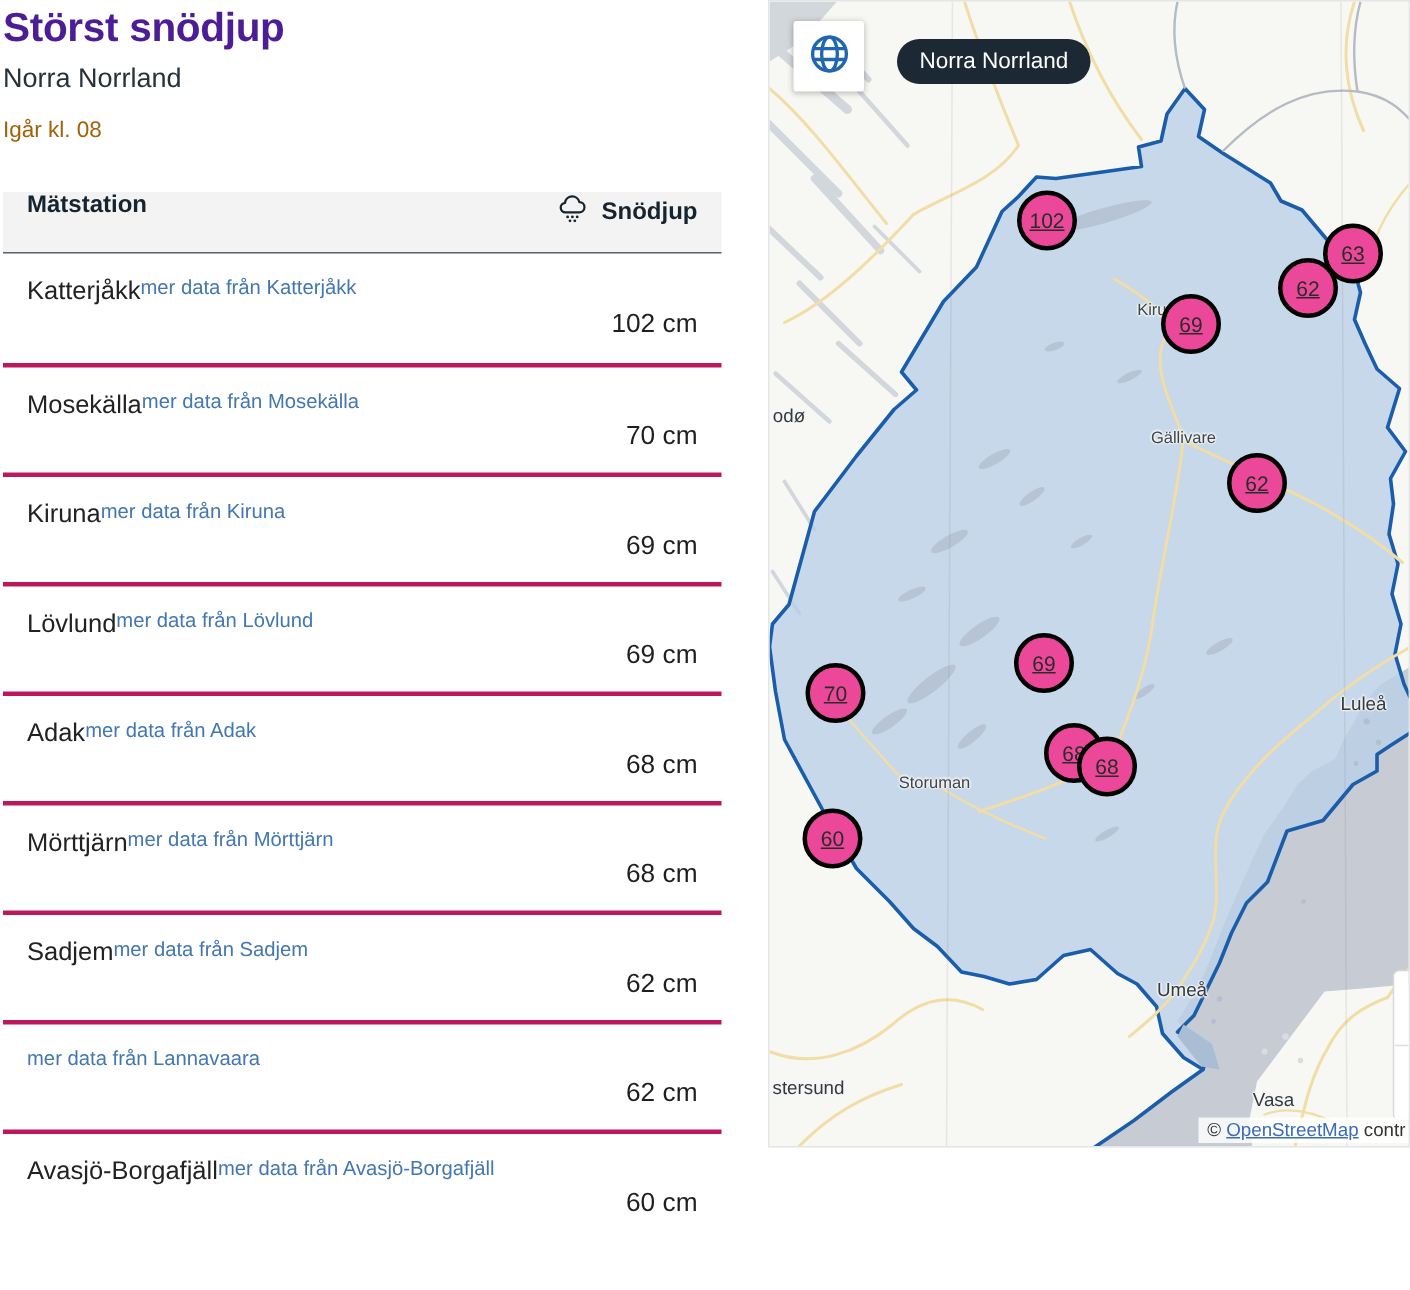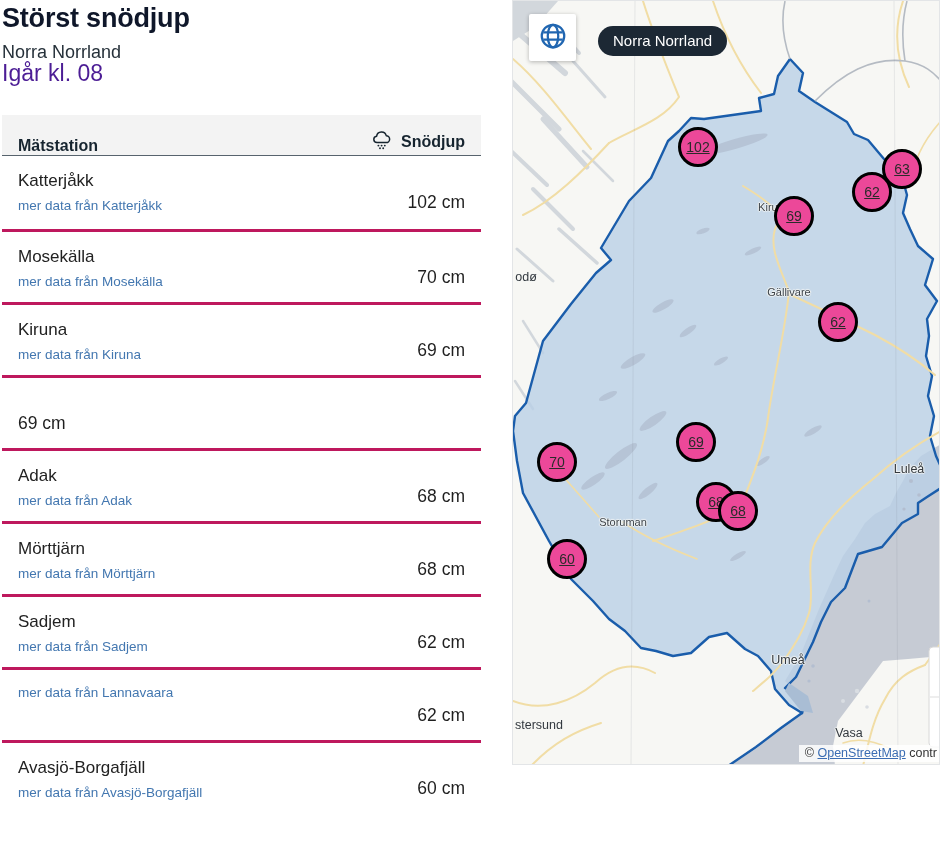--- a/index.html
+++ b/index.html
@@ -1,33 +1,33 @@
 <!DOCTYPE html>
 <html lang="sv"><head>
 <meta charset="utf-8">
 <style>
   * { box-sizing: border-box; margin: 0; padding: 0; }
   html,body { width: 940px; height: 860px; overflow: hidden; background: #fff;
     font-family: "Liberation Sans", sans-serif; color: #1f2a33; }
 
   
   .left { position: absolute; left: 2px; top: 0; width: 479px; }
-  .page-title { font-size: 27px; font-weight: 700; color: #0f172a; line-height: 32px; margin: 2px 0 7px; letter-spacing: -0.2px; }
+  .page-title { font-size: 27px; font-weight: 700; color: #4c1d95; line-height: 32px; margin: 2px 0 7px; letter-spacing: -0.2px; }
   .page-sub   { font-size: 18px; color: #26313a; line-height: 22px; }
-  .page-time  { font-size: 23px; color: #4c1d95; line-height: 21px; margin-top: 0; }
+  .page-time  { font-size: 15px; color: #a16207; line-height: 21px; margin-top: 13px; }
 
   .thead { margin-top: 31px; height: 41px; background: #f3f3f3;
-    display: flex; align-items: flex-end; justify-content: space-between;
+    display: flex; align-items: flex-start; justify-content: space-between;
     padding: 0 16px; border-bottom: 1px solid #57636d; }
   .thead .col-station { font-size: 16px; font-weight: 700; color: #16242f; }
   .thead .col-value { display: flex; align-items: center; gap: 8px; font-size: 16px; font-weight: 700; color: #16242f; }
 
   .trow { height: 73px; padding: 14px 16px 0; display: flex; justify-content: space-between; }
   .trow + .trow { border-top: 3px solid #be185d; }
-  .trow .cell-l { display: flex; flex-direction: column; }
+  .trow .cell-l { display: flex; flex-direction: row; }
   .station-name { font-size: 17px; color: #222; line-height: 22px; margin-bottom: 5px; }
   .station-link { font-size: 13.5px; color: #4377b0; line-height: 18px; cursor: pointer; width: max-content; }
   .station-value { font-size: 17.5px; color: #1f1f1f; align-self: center; margin-top: 6px; }
 
   
   .map { position: absolute; left: 512px; top: 0; width: 428px; height: 765px;
     background: #f7f7f4; overflow: hidden; border: 1px solid #e3e5e7; }
   .map svg.base { position: absolute; left: 0; top: 0; }
 
   .place { position: absolute; transform: translate(-50%,-50%); font-size: 11px; color: #3d444b;
@@ -95,20 +95,24 @@
 
     <div class="trow">
       <div class="cell-l">
         <span class="station-name">Kiruna</span>
         <a class="station-link">mer data från Kiruna</a>
       </div>
       <span class="station-value">69 cm</span>
     </div>
 
     <div class="trow">
+      <div class="cell-l">
+        <span class="station-name">Lövlund</span>
+        <a class="station-link">mer data från Lövlund</a>
+      </div>
       <span class="station-value">69 cm</span>
     </div>
 
     <div class="trow">
       <div class="cell-l">
         <span class="station-name">Adak</span>
         <a class="station-link">mer data från Adak</a>
       </div>
       <span class="station-value">68 cm</span>
     </div>
@@ -266,21 +270,21 @@
   <div id="markers-host">
       <div class="marker" style="left: 185px; top: 146px;">102</div>
       <div class="marker" style="left: 389px; top: 168px;">63</div>
       <div class="marker" style="left: 359px; top: 191px;">62</div>
       <div class="marker" style="left: 281px; top: 215px;">69</div>
       <div class="marker" style="left: 325px; top: 321px;">62</div>
       <div class="marker" style="left: 183px; top: 441px;">69</div>
       <div class="marker" style="left: 44px; top: 461px;">70</div>
       <div class="marker" style="left: 203px; top: 501px;">68</div>
       <div class="marker" style="left: 225px; top: 510px;">68</div>
-      <div class="marker" style="left: 54px; top: 558px;">60</div>
+      <div class="marker" style="left: 42px; top: 558px;">60</div>
     </div>
 
   <button class="globe-btn">
     <span>
       <svg width="30" height="30" viewBox="0 0 24 24" fill="none" stroke="#2066b1" stroke-width="1.8">
         <circle cx="12" cy="12" r="9"></circle>
         <ellipse cx="12" cy="12" rx="4.2" ry="9"></ellipse>
         <line x1="4.2" y1="9.1" x2="19.8" y2="9.1"></line>
         <line x1="4.2" y1="14.9" x2="19.8" y2="14.9"></line>
       </svg>

